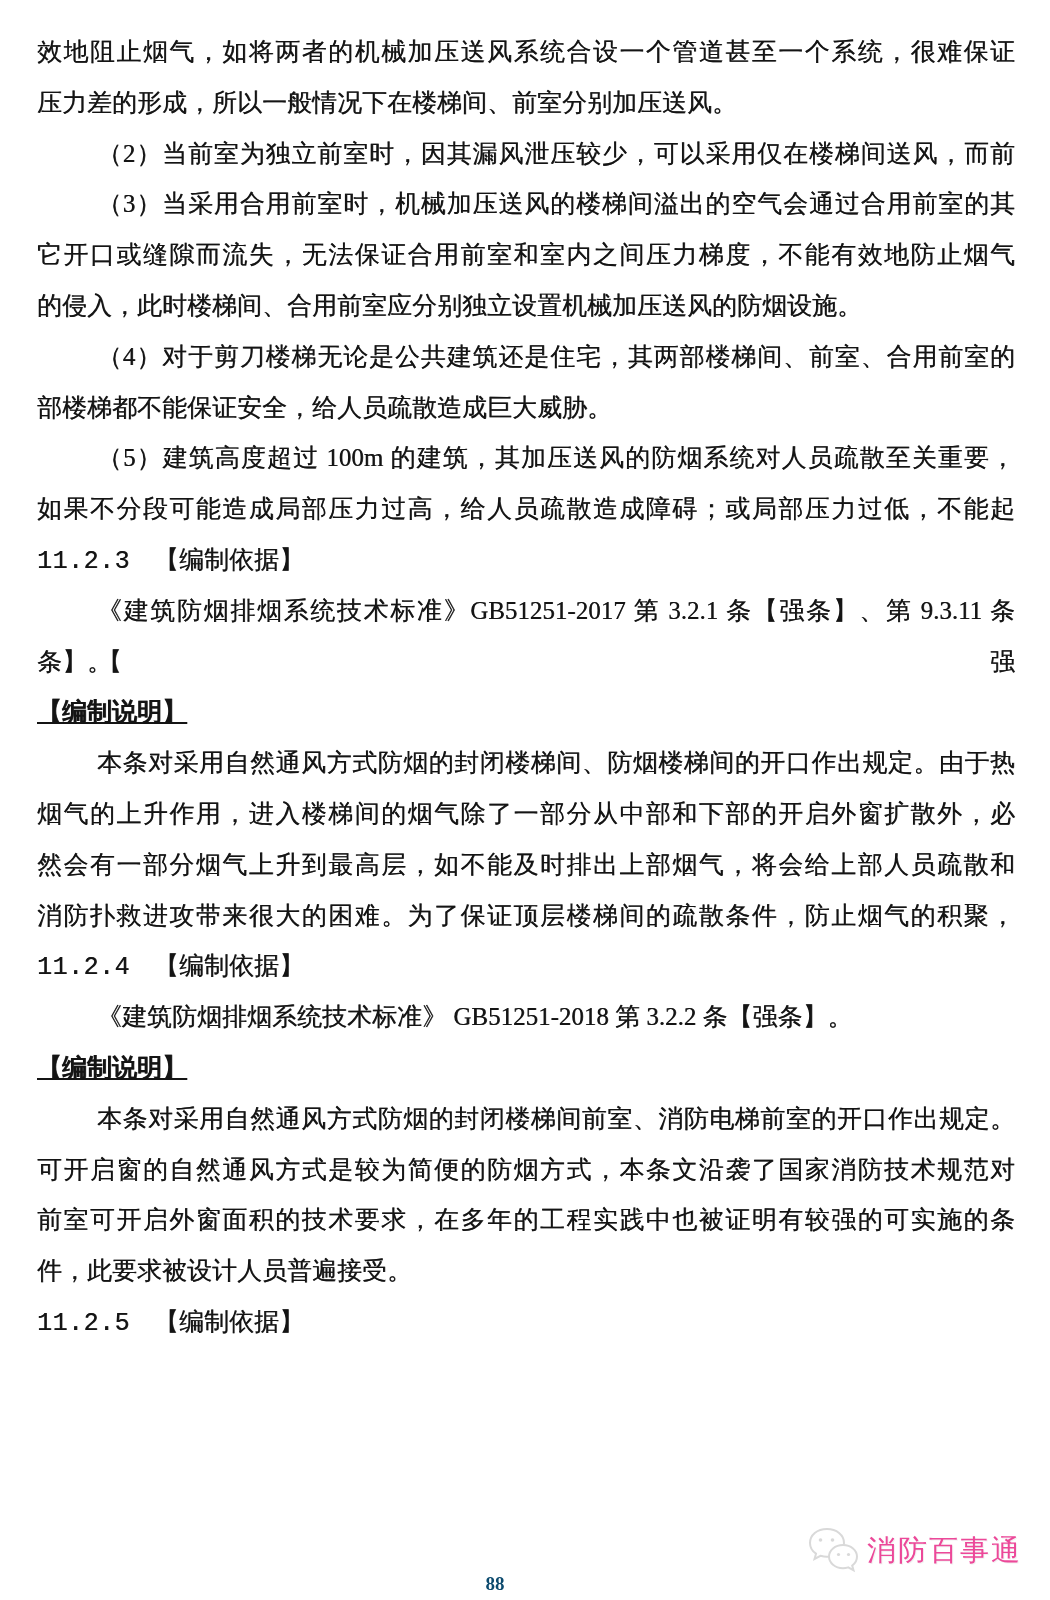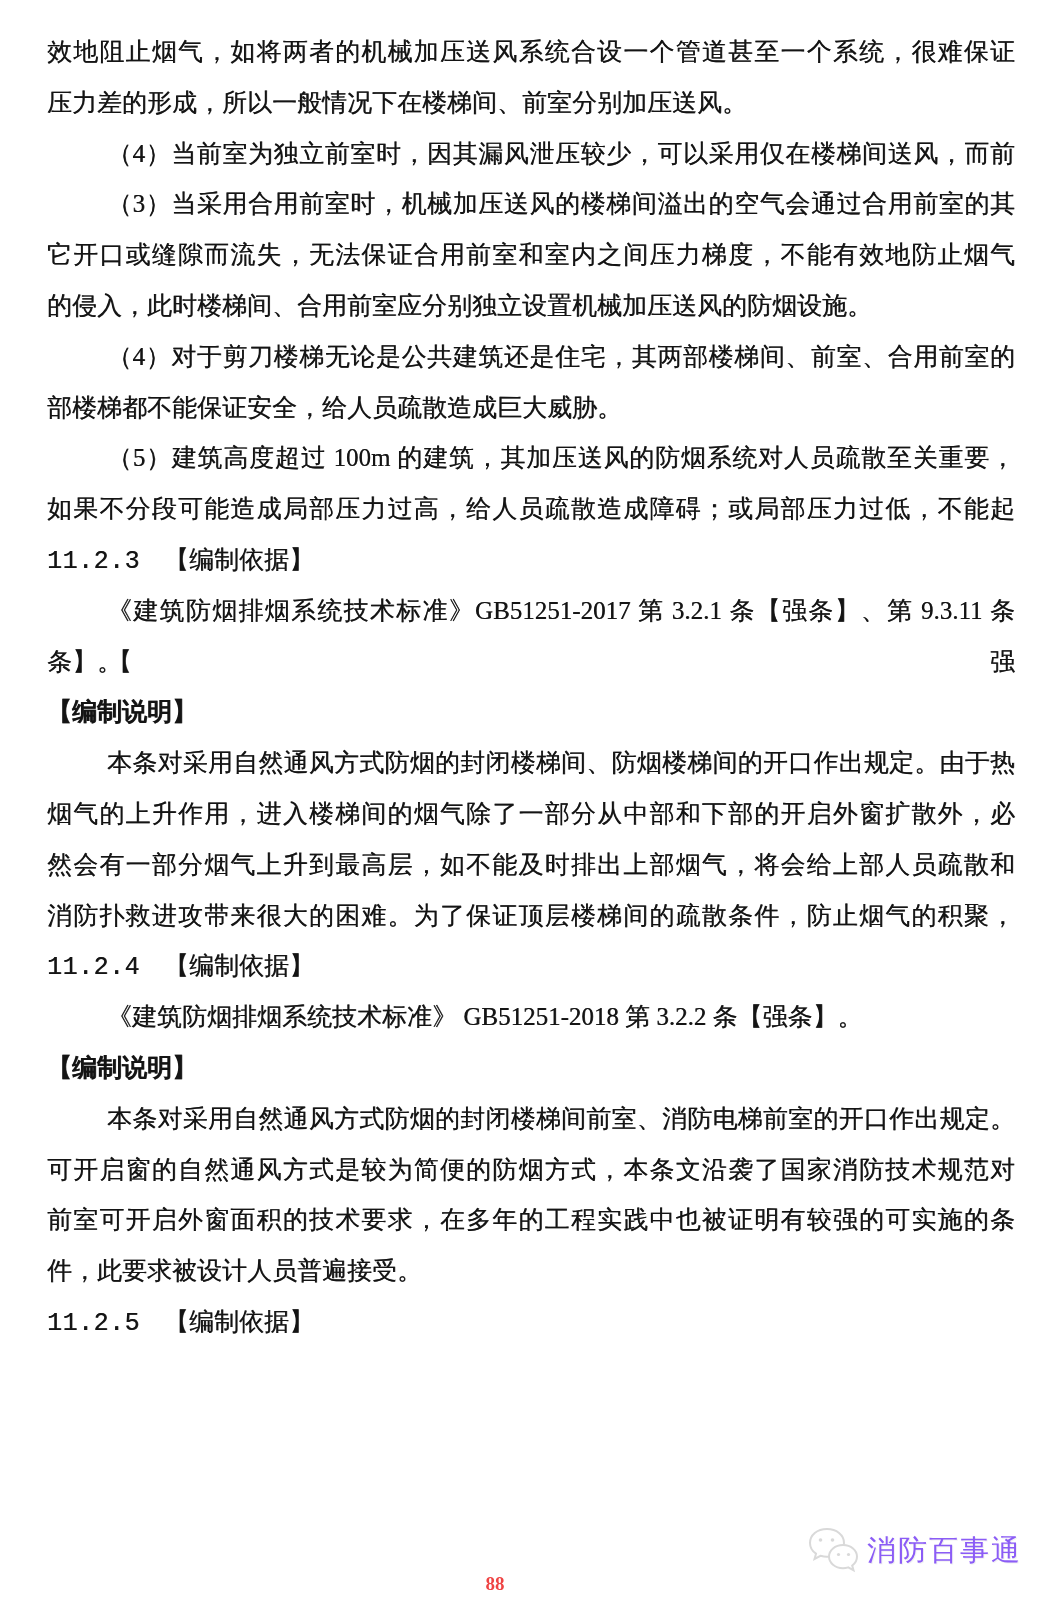--- a/index.html
+++ b/index.html
@@ -17,72 +17,71 @@
     left:37px;
     top:27px;
     width:978px;
   }
   .line{
     height:50.8px;
     line-height:50.8px;
     font-size:25px;
     white-space:nowrap;
     text-shadow:0.4px 0 0.3px rgba(20,20,20,0.75);
-    margin-left:10px;
   }
   .line.just{
     white-space:normal;
     text-align:justify;
     text-align-last:justify;
     text-justify:inter-character;
   }
   .line.indent{padding-left:60px;}
   .line.indent.just{padding-left:60px;}
   .line.heading .secnum{
     font-family:Liberation Mono, monospace;
     margin-right:24px;
     letter-spacing:0.5px;
   }
   .line.heading .seclabel{font-weight:400;}
-  .line.subheading{font-weight:700;}
+  .line.subheading{font-weight:700;text-decoration:underline;}
   .footer-pagenum{
     position:absolute;
     left:0;
     width:990px;
     top:1573px;
     text-align:center;
     font-size:19px;
     font-weight:700;
-    color:#ef4444;
+    color:#0c4a6e;
   }
   .watermark{
     position:absolute;
     right:28px;
     top:1526px;
     display:flex;
     align-items:center;
     gap:8px;
   }
   .watermark .wm-text{
     font-size:29px;
-    color:#8b5cf6;
+    color:#ec4899;
     letter-spacing:2px;
     text-shadow:1px 1px 0 #f2f2f2;
   }
   .wm-icon{width:52px;height:50px;display:block;}
 </style>
 </head>
 <body>
 
 <div class="page">
 
   <div class="content">
       <div class="line body just">效地阻止烟气，如将两者的机械加压送风系统合设一个管道甚至一个系统，很难保证</div>
       <div class="line body">压力差的形成，所以一般情况下在楼梯间、前室分别加压送风。</div>
-      <div class="line body indent just">（4）当前室为独立前室时，因其漏风泄压较少，可以采用仅在楼梯间送风，而前</div>
+      <div class="line body indent just">（2）当前室为独立前室时，因其漏风泄压较少，可以采用仅在楼梯间送风，而前</div>
       <div class="line body indent just">（3）当采用合用前室时，机械加压送风的楼梯间溢出的空气会通过合用前室的其</div>
       <div class="line body just">它开口或缝隙而流失，无法保证合用前室和室内之间压力梯度，不能有效地防止烟气</div>
       <div class="line body">的侵入，此时楼梯间、合用前室应分别独立设置机械加压送风的防烟设施。</div>
       <div class="line body indent just">（4）对于剪刀楼梯无论是公共建筑还是住宅，其两部楼梯间、前室、合用前室的</div>
       <div class="line body">部楼梯都不能保证安全，给人员疏散造成巨大威胁。</div>
       <div class="line body indent just">（5）建筑高度超过 100m 的建筑，其加压送风的防烟系统对人员疏散至关重要，</div>
       <div class="line body just">如果不分段可能造成局部压力过高，给人员疏散造成障碍；或局部压力过低，不能起</div>
       <div class="line heading"><span class="secnum">11.2.3</span><span class="seclabel">【编制依据】</span></div>
       <div class="line body indent just">《建筑防烟排烟系统技术标准》GB51251-2017 第 3.2.1 条【强条】、第 9.3.11 条【强</div>
       <div class="line body">条】。</div>

